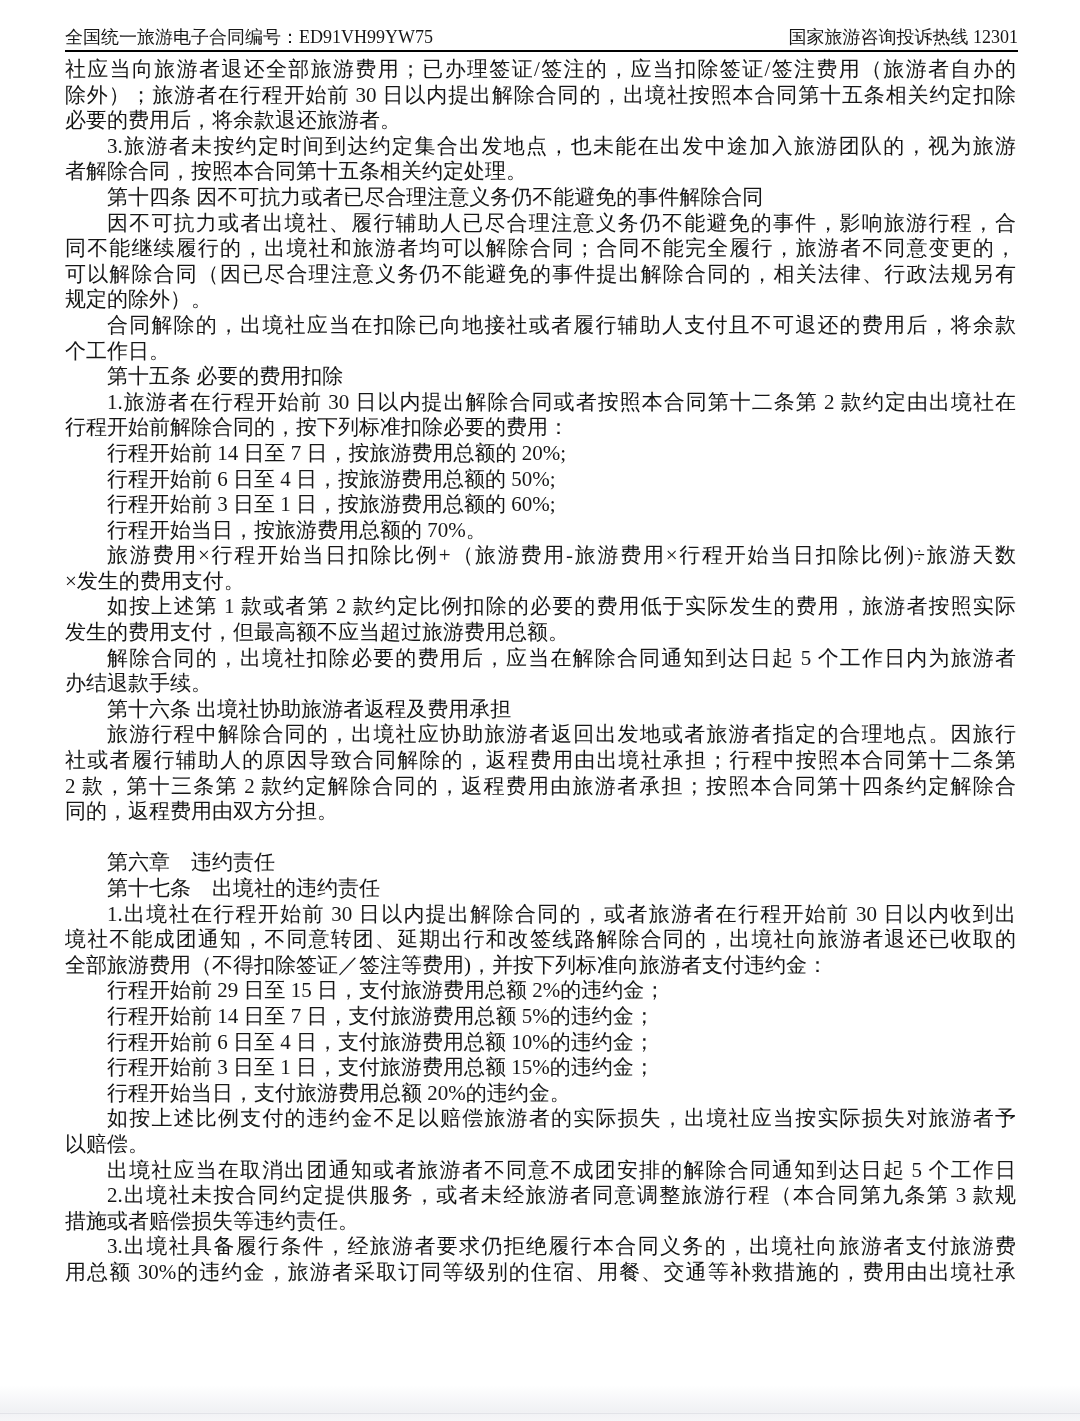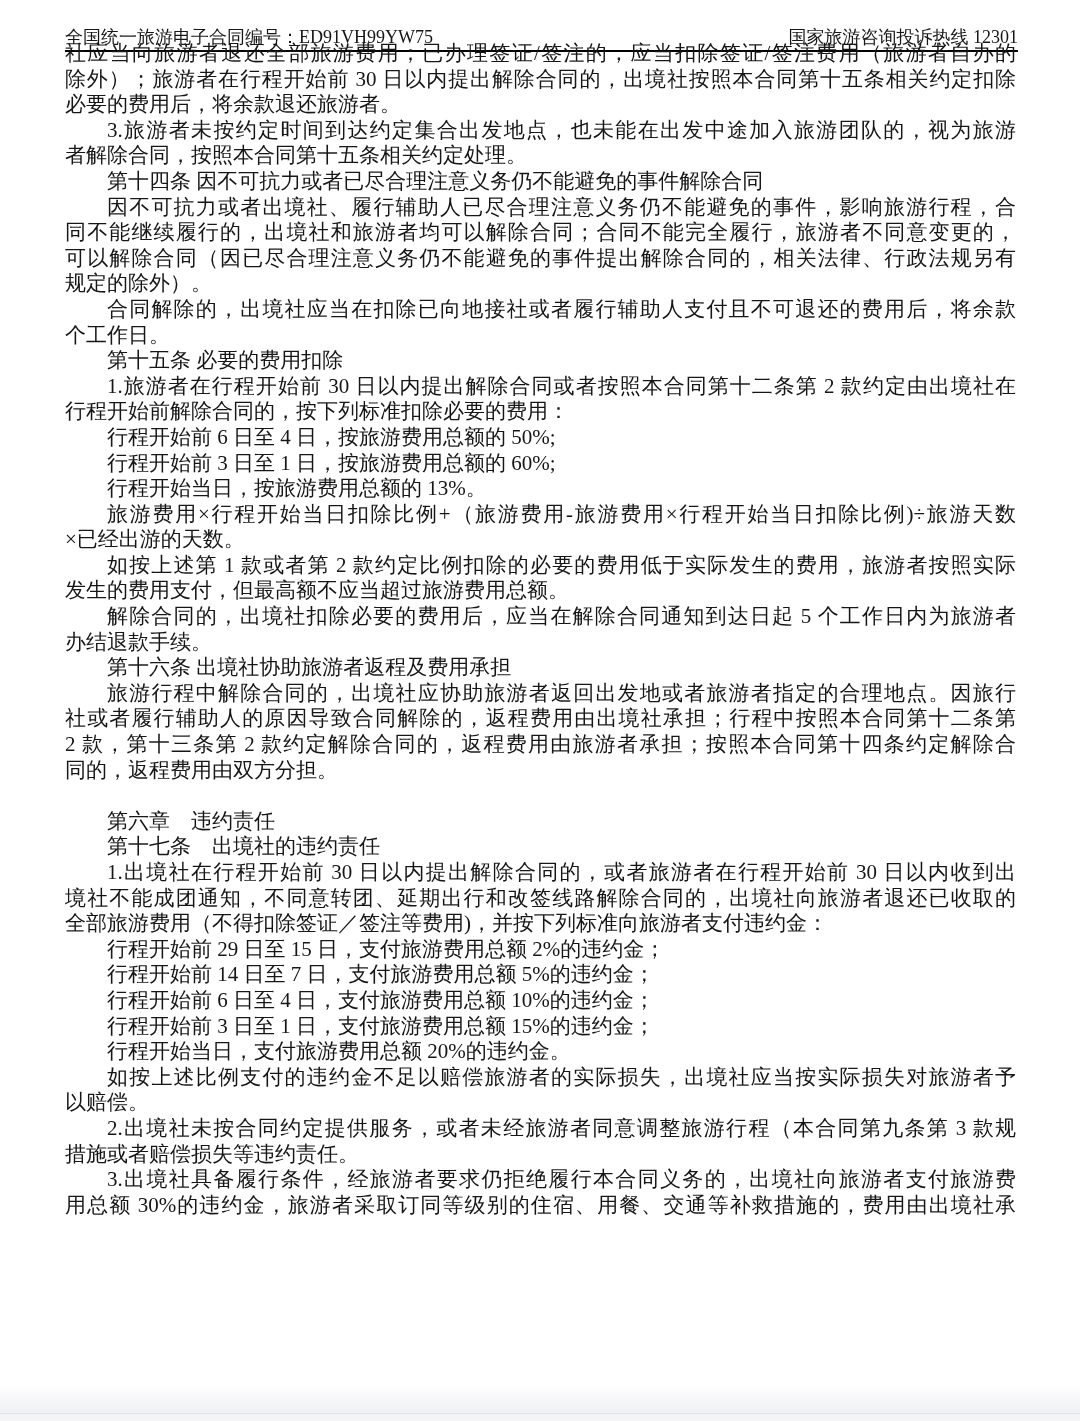--- a/index.html
+++ b/index.html
@@ -33,21 +33,21 @@
     left: 65px;
     right: 62px;
     top: 50px;
     border-top: 2px solid #000000;
     height: 0;
   }
   .doc-body {
     position: absolute;
     left: 65px;
     right: 64px;
-    top: 41px;
+    top: 57px;
   }
   .line {
     height: 25.6px;
     line-height: 25.6px;
     font-size: 21px;
     white-space: nowrap;
     overflow: hidden;
     text-justify: inter-character;
   }
   .line.full {
@@ -102,25 +102,26 @@
       <div class="line indent">第十四条 因不可抗力或者已尽合理注意义务仍不能避免的事件解除合同</div>
       <div class="line indent full">因不可抗力或者出境社、履行辅助人已尽合理注意义务仍不能避免的事件，影响旅游行程，合</div>
       <div class="line full">同不能继续履行的，出境社和旅游者均可以解除合同；合同不能完全履行，旅游者不同意变更的，</div>
       <div class="line full">可以解除合同（因已尽合理注意义务仍不能避免的事件提出解除合同的，相关法律、行政法规另有</div>
       <div class="line">规定的除外）。</div>
       <div class="line indent full">合同解除的，出境社应当在扣除已向地接社或者履行辅助人支付且不可退还的费用后，将余款</div>
       <div class="line">个工作日。</div>
       <div class="line indent">第十五条 必要的费用扣除</div>
       <div class="line indent full">1.旅游者在行程开始前 30 日以内提出解除合同或者按照本合同第十二条第 2 款约定由出境社在</div>
       <div class="line">行程开始前解除合同的，按下列标准扣除必要的费用：</div>
+      <div class="line indent">行程开始前 14 日至 7 日，按旅游费用总额的 20%;</div>
       <div class="line indent">行程开始前 6 日至 4 日，按旅游费用总额的 50%;</div>
       <div class="line indent">行程开始前 3 日至 1 日，按旅游费用总额的 60%;</div>
-      <div class="line indent">行程开始当日，按旅游费用总额的 13%。</div>
+      <div class="line indent">行程开始当日，按旅游费用总额的 70%。</div>
       <div class="line indent full">旅游费用×行程开始当日扣除比例+（旅游费用-旅游费用×行程开始当日扣除比例)÷旅游天数</div>
-      <div class="line">×已经出游的天数。</div>
+      <div class="line">×发生的费用支付。</div>
       <div class="line indent full">如按上述第 1 款或者第 2 款约定比例扣除的必要的费用低于实际发生的费用，旅游者按照实际</div>
       <div class="line">发生的费用支付，但最高额不应当超过旅游费用总额。</div>
       <div class="line indent full">解除合同的，出境社扣除必要的费用后，应当在解除合同通知到达日起 5 个工作日内为旅游者</div>
       <div class="line">办结退款手续。</div>
       <div class="line indent">第十六条 出境社协助旅游者返程及费用承担</div>
       <div class="line indent full">旅游行程中解除合同的，出境社应协助旅游者返回出发地或者旅游者指定的合理地点。因旅行</div>
       <div class="line full">社或者履行辅助人的原因导致合同解除的，返程费用由出境社承担；行程中按照本合同第十二条第</div>
       <div class="line full">2 款，第十三条第 2 款约定解除合同的，返程费用由旅游者承担；按照本合同第十四条约定解除合</div>
       <div class="line">同的，返程费用由双方分担。</div>
       <div class="line blank"></div>
@@ -129,20 +130,21 @@
       <div class="line indent full">1.出境社在行程开始前 30 日以内提出解除合同的，或者旅游者在行程开始前 30 日以内收到出</div>
       <div class="line full">境社不能成团通知，不同意转团、延期出行和改签线路解除合同的，出境社向旅游者退还已收取的</div>
       <div class="line">全部旅游费用（不得扣除签证／签注等费用)，并按下列标准向旅游者支付违约金：</div>
       <div class="line indent">行程开始前 29 日至 15 日，支付旅游费用总额 2%的违约金；</div>
       <div class="line indent">行程开始前 14 日至 7 日，支付旅游费用总额 5%的违约金；</div>
       <div class="line indent">行程开始前 6 日至 4 日，支付旅游费用总额 10%的违约金；</div>
       <div class="line indent">行程开始前 3 日至 1 日，支付旅游费用总额 15%的违约金；</div>
       <div class="line indent">行程开始当日，支付旅游费用总额 20%的违约金。</div>
       <div class="line indent full">如按上述比例支付的违约金不足以赔偿旅游者的实际损失，出境社应当按实际损失对旅游者予</div>
       <div class="line">以赔偿。</div>
+      <div class="line indent full">出境社应当在取消出团通知或者旅游者不同意不成团安排的解除合同通知到达日起 5 个工作日</div>
       <div class="line indent full">2.出境社未按合同约定提供服务，或者未经旅游者同意调整旅游行程（本合同第九条第 3 款规</div>
       <div class="line">措施或者赔偿损失等违约责任。</div>
       <div class="line indent full">3.出境社具备履行条件，经旅游者要求仍拒绝履行本合同义务的，出境社向旅游者支付旅游费</div>
       <div class="line full">用总额 30%的违约金，旅游者采取订同等级别的住宿、用餐、交通等补救措施的，费用由出境社承</div>
     </div>
 
   <div class="page-bottom-shade"></div>
 
 </div>
 

